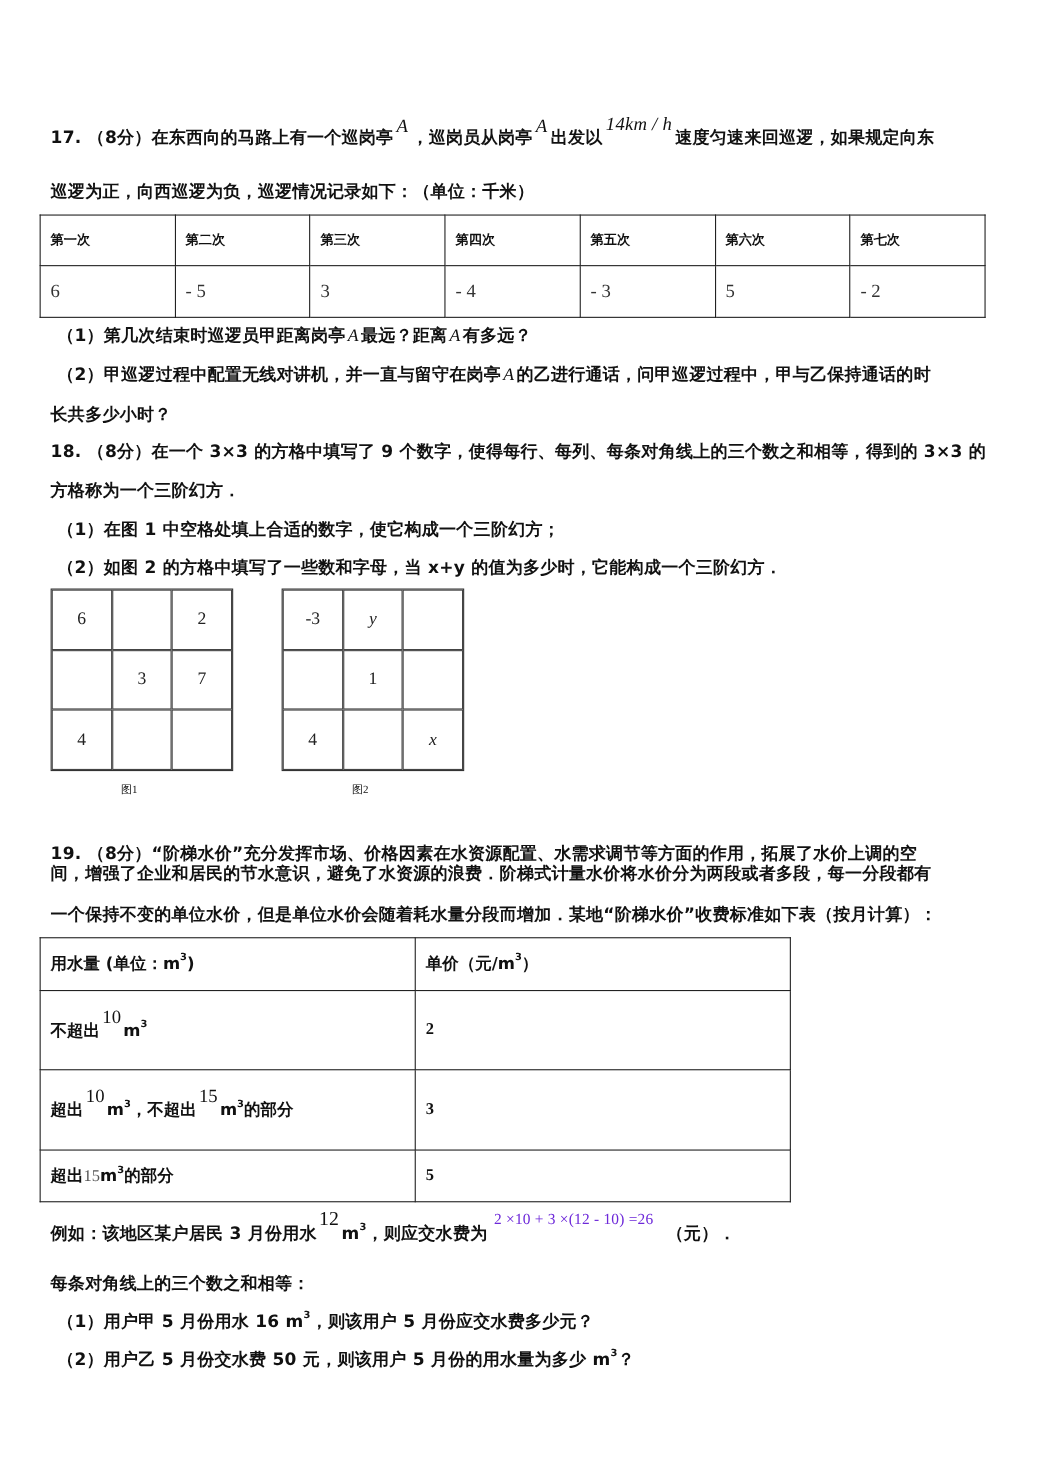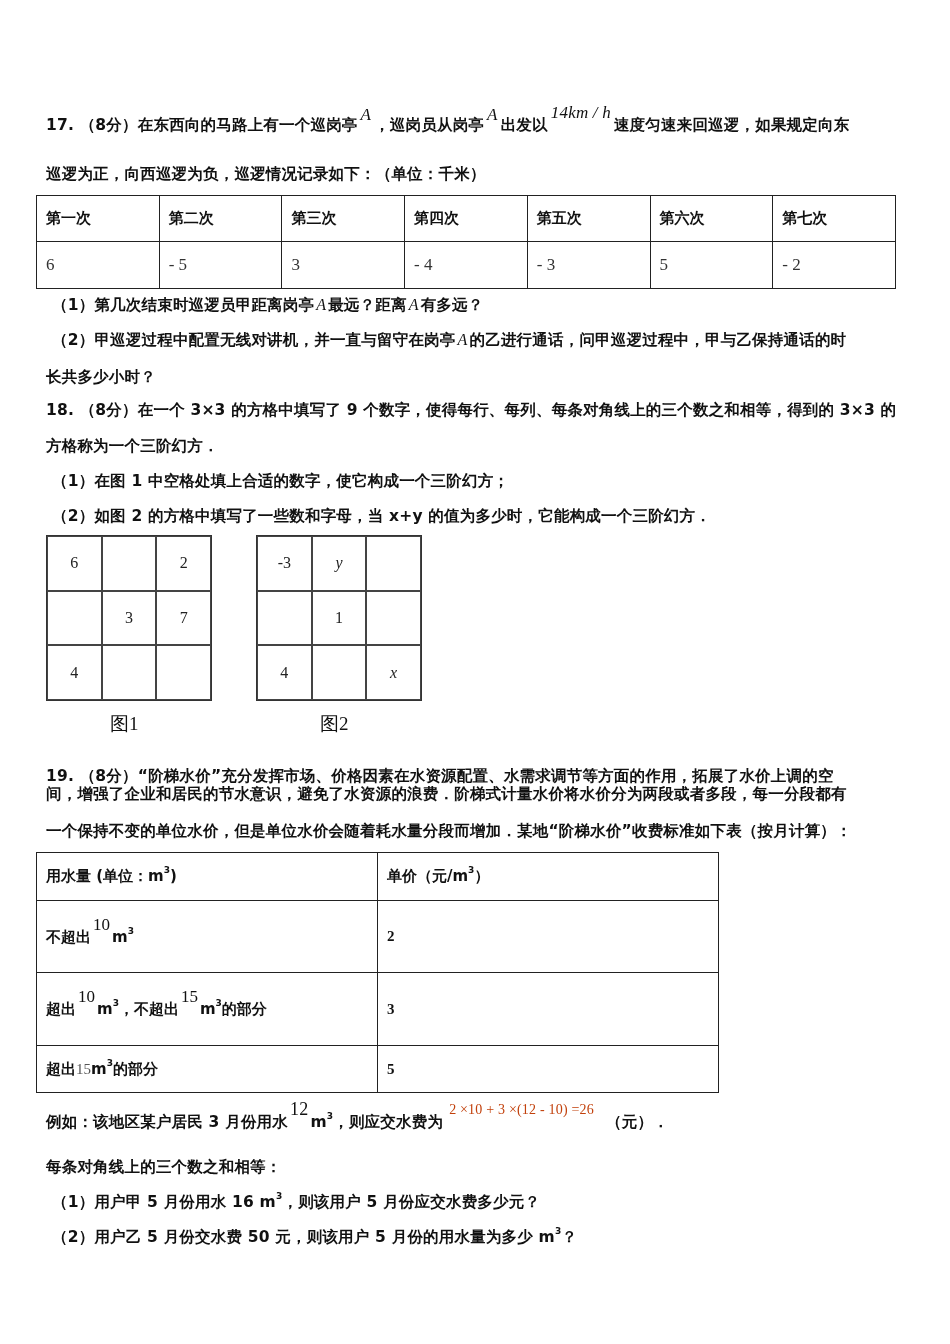--- a/index.html
+++ b/index.html
@@ -24,42 +24,42 @@
   .serif { font-family: "Liberation Serif", "DejaVu Serif", serif; }
   sup.s { font-size: 9px; position: relative; top: -2px; }
 
   
   table.patrol {
     position: absolute; left: 36px; top: 195px; width: 860px;
     border-collapse: collapse; table-layout: fixed;
   }
   table.patrol td {
     border: 1.5px solid #222; padding: 0 9px; vertical-align: middle;
-    font-size: 15px;
+    font-size: 12px;
   }
   table.patrol tr.h td { height: 45px; font-weight: bold; }
   table.patrol tr.v td {
     height: 46px; font-family: "Liberation Serif", "DejaVu Serif", serif;
     font-size: 17px; color: #333;
   }
 
   
   .square {
     position: absolute; width: 166px; height: 166px;
     border: 1.5px solid #333; display: grid;
     grid-template-columns: repeat(3, 1fr); grid-template-rows: repeat(3, 1fr);
     box-sizing: border-box;
   }
   .square .cell {
     border: 1px solid #444; display: flex; align-items: center; justify-content: center;
     font-family: "Liberation Serif", "DejaVu Serif", serif; font-size: 16px; color: #222;
   }
   .square .cell.var { font-style: italic; }
   .caption {
-    position: absolute; font-size: 19px; font-family: "Liberation Serif", "DejaVu Serif", serif;
+    position: absolute; font-size: 10px; font-family: "Liberation Serif", "DejaVu Serif", serif;
   }
 
   
   table.water {
     position: absolute; left: 36px; top: 852px; width: 682px;
     border-collapse: collapse; table-layout: fixed;
   }
   table.water td {
     border: 1.5px solid #222; padding: 0 9px; vertical-align: middle;
     font-size: 15px; font-weight: bold;
@@ -161,21 +161,21 @@
     <td class="num">3</td>
   </tr>
   <tr style="height:47px;">
     <td><span>超出</span><span class="serif" style="font-weight:normal;font-size:15px;color:#555;">15</span><span>m</span><sup class="s">3</sup><span>的部分</span></td>
     <td class="num">5</td>
   </tr>
 </tbody>
   </table>
 
 <div class="line" style="top:1108px;">
-  <span>例如：该地区某户居民 3 月份用水</span><span class="mathn" style="font-size:18px;">12</span><span>m</span><sup class="s">3</sup><span>，则应交水费为</span><span class="mathn" style="font-size:14px; top:-13px; margin:16px 12px 0 6px; color:#c2410c;">2 ×10 + 3 ×(12 - 10) =26</span><span>（元</span><span>）．</span>
+  <span>例如：该地区某户居民 3 月份用水</span><span class="mathn" style="font-size:18px;">12</span><span>m</span><sup class="s">3</sup><span>，则应交水费为</span><span class="mathn" style="font-size:14px; top:-13px; margin:16px 12px 0 6px; color:#6d28d9;">2 ×10 + 3 ×(12 - 10) =26</span><span>（元</span><span>）．</span>
 </div>
 
 <div class="line" style="top:1157px;">每条对角线上的三个数之和相等：</div>
 <div class="line" style="top:1188px; left:52px;">
   <span>（1）用户甲 5 月份用水 16 m</span><sup class="s">3</sup><span>，则该用户 5 月份应交水费多少元？</span>
 </div>
 <div class="line" style="top:1223px; left:52px;">
   <span>（2）用户乙 5 月份交水费 50 元，则该用户 5 月份的用水量为多少 m</span><sup class="s">3</sup><span>？</span>
 </div>
 

